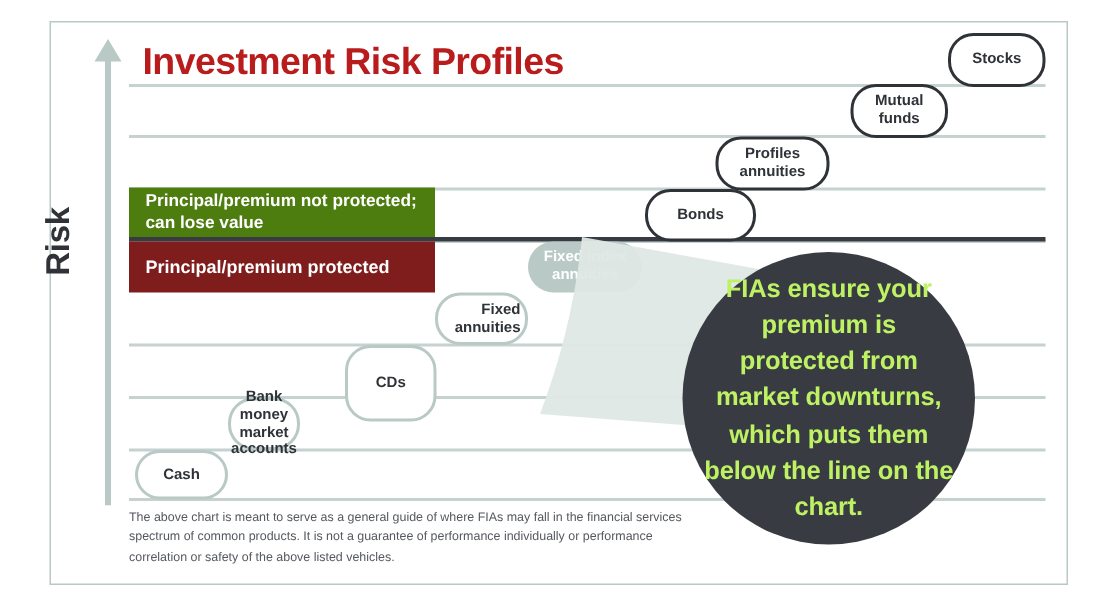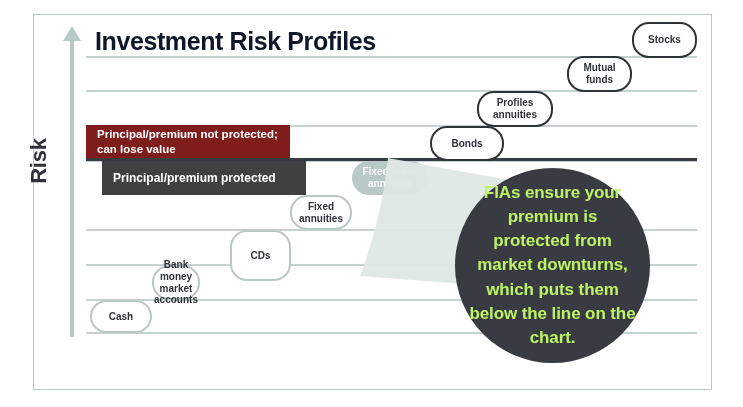--- a/index.html
+++ b/index.html
@@ -120,26 +120,25 @@
     display: flex;
     align-items: center;
     font-size: 11.5px;
     font-weight: bold;
     line-height: 1.22;
     padding-left: 11px;
     color: #ffffff;
     z-index: 7;
   }
   .band.dark {
+    background: #4d7c0f;
+  }
+  .band.sage {
     background: #7f1d1d;
-  }
-  .band.sage {
-    background: #404040;
     font-size: 12px;
-    margin-left: 16px;
   }
 
   
   .wedge {
     position: absolute;
     left: 352px;
     top: 158px;
     width: 230px;
     height: 150px;
     z-index: 8;
@@ -168,21 +167,21 @@
     letter-spacing: -0.1px;
   }
 
   
   .title {
     position: absolute;
     left: 95px;
     top: 27px;
     font-size: 25px;
     font-weight: bold;
-    color: #0f172a;
+    color: #b91c1c;
     letter-spacing: -0.4px;
     z-index: 7;
   }
 
   
   .footnote {
     position: absolute;
     left: 86px;
     top: 338px;
     width: 380px;
@@ -223,21 +222,21 @@
     <div class="box dark-border" style="left:546px; top:0px; width:65px; height:36px;">Stocks</div>
 
     <div class="box dark-border" style="left:481px; top:34px; width:65px; height:36px;text-align:center;">Mutual funds</div>
 
     <div class="box dark-border" style="left:391px; top:69px; width:76px; height:36px;">Profiles annuities</div>
 
     <div class="box dark-border" style="left:344px; top:104px; width:74px; height:35px;">Bonds</div>
 
     <div class="box sage-fill" style="left:266px; top:139px; width:76px; height:34px;">Fixed index annuities</div>
 
-    <div class="box sage-border" style="left:204px; top:173px; width:62px; height:35px;">Fixed annuities</div>
+    <div class="box sage-border" style="left:204px; top:173px; width:62px; height:35px;text-align:right;">Fixed annuities</div>
 
     <div class="box sage-border" style="left:144px; top:208px; width:61px; height:51px;">CDs</div>
 
     <div class="box sage-border" style="left:66px; top:243px; width:48px; height:35px;">Bank money market accounts</div>
 
     <div class="box sage-border" style="left:4px; top:278px; width:62px; height:33px;">Cash</div>
 
     <div class="band dark" style="left:0px; top:103px; width:204px; height:33px;">Principal/premium not protected; can lose value</div>
 
     <div class="band sage" style="left:0px; top:139px; width:204px; height:34px;">Principal/premium protected</div>
@@ -248,14 +247,15 @@
       <path d="M 36 0 L 190 28 L 190 132 L 8 118 Q 30 60 36 0 Z" fill="#dfe8e5" opacity="0.95"></path>
     </svg>
   </div>
 
   <div class="callout-circle">
     <div class="callout-text">FIAs ensure your premium is protected from market downturns, which puts them below the line on the chart.</div>
   </div>
 
   <div class="title">Investment Risk Profiles</div>
 
+  <div class="footnote">The above chart is meant to serve as a general guide of where FIAs may fall in the financial services spectrum of common products. It is not a guarantee of performance individually or performance correlation or safety of the above listed vehicles.</div>
 
 </div>
 
 </body></html>

